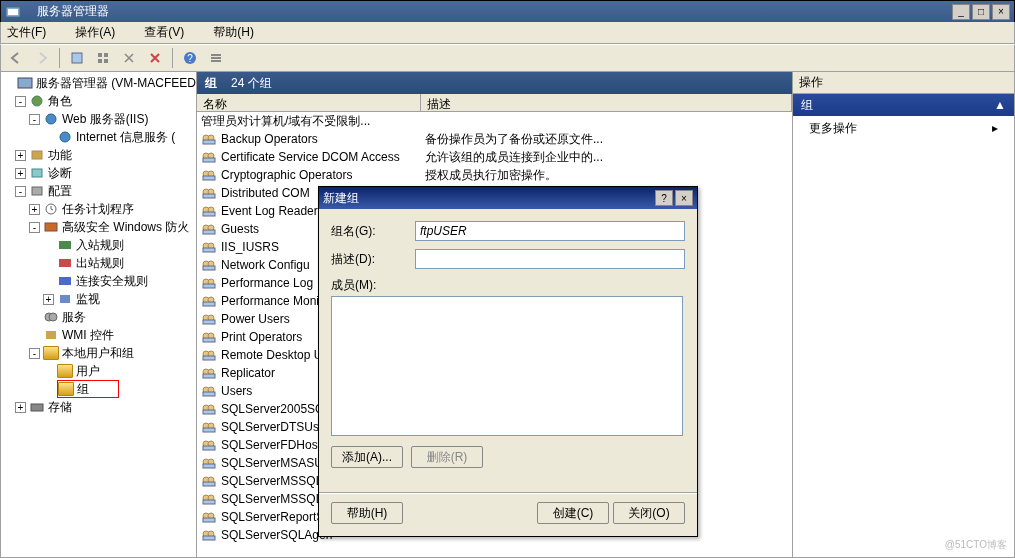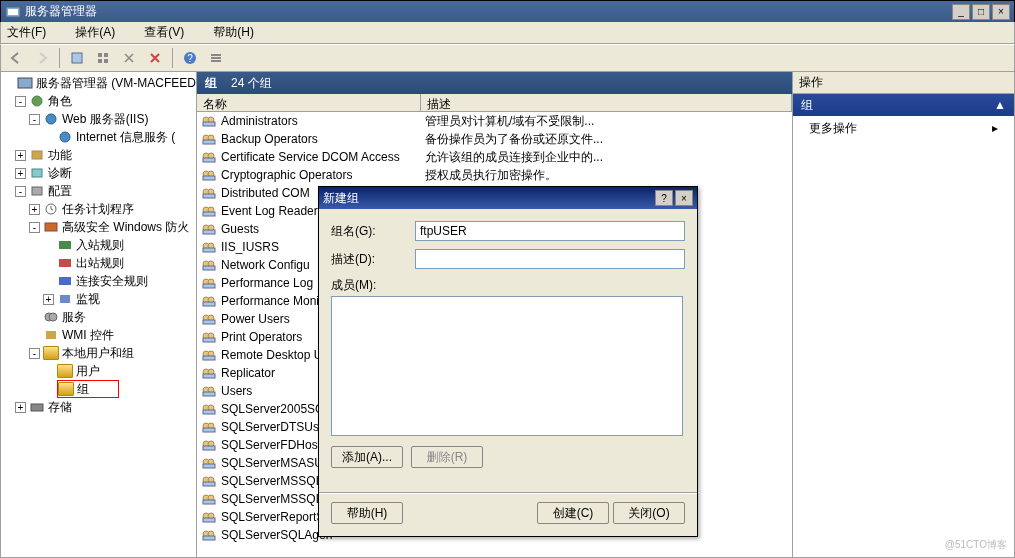--- a/index.html
+++ b/index.html
@@ -15,20 +15,21 @@
   }
   .titlebar {
     background: linear-gradient(#4a6a9a, #3a5a8a);
     color: #fff;
     height: 22px;
     display: flex;
     align-items: center;
     padding: 0 4px;
     border: 1px solid #000;
     border-bottom: none;
+    gap: 12px;
   }
   .titlebar .icon { width: 16px; height: 16px; margin-right: 4px; }
   .win-btns { margin-left: auto; display: flex; gap: 2px; }
   .win-btn {
     width: 18px; height: 16px; background: #d4d0c8; border: 1px solid #888;
     display: flex; align-items: center; justify-content: center;
     font-size: 10px; font-family: "Arial"; color: #000;
   }
   .menubar {
     background: #ece9d8; height: 22px; display: flex; align-items: center;
@@ -93,21 +94,21 @@
   }
   .dlg-title {
     background: linear-gradient(#0a246a, #3a5aaa); color: #fff; height: 22px;
     display: flex; align-items: center; padding: 0 4px;
   }
   .dlg-body { padding: 12px; }
   .frow { display: flex; align-items: center; margin-bottom: 8px; }
   .flabel { width: 84px; }
   .finput {
     flex: 1; height: 20px; border: 1px solid #7f9db9; background: #fff;
-    padding: 1px 4px; font-family: inherit; font-size: 12px;
+    padding: 1px 4px; font-family: inherit; font-size: 12px; font-style: italic;
   }
   .flist {
     width: 352px; height: 140px; border: 1px solid #7f9db9; background: #fff; margin-bottom: 10px;
   }
   .dbtn {
     height: 22px; min-width: 72px; background: #ece9d8;
     border: 1px solid #888; border-radius: 2px; padding: 0 6px;
     font-family: inherit; font-size: 12px;
   }
   .dbtn.disabled { color: #888; }
@@ -358,30 +359,20 @@
     <div class="list-header">
       <b>组</b>
       <span>24 个组</span>
     </div>
     <div class="cols">
       <div class="col" style="width:224px">名称</div>
       <div class="col" style="flex:1">描述</div>
     </div>
     <div class="list-body" id="list-body">
         <div class="list-row">
-          <div class="c1">
-            <span class="grp-icon">
-              <svg width="16" height="14">
-                <circle cx="5" cy="6" r="3" fill="#e8c878" stroke="#a86"></circle>
-                <circle cx="10" cy="6" r="3" fill="#e8c878" stroke="#a86"></circle>
-                <rect x="2" y="8" width="12" height="4" fill="#a8c8e8" stroke="#668"></rect>
-              </svg>
-            </span>
-            <span>Administrators</span>
-          </div>
           <div class="c2">管理员对计算机/域有不受限制...</div>
         </div>
         <div class="list-row">
           <div class="c1">
             <span class="grp-icon">
               <svg width="16" height="14">
                 <circle cx="5" cy="6" r="3" fill="#e8c878" stroke="#a86"></circle>
                 <circle cx="10" cy="6" r="3" fill="#e8c878" stroke="#a86"></circle>
                 <rect x="2" y="8" width="12" height="4" fill="#a8c8e8" stroke="#668"></rect>
               </svg>

